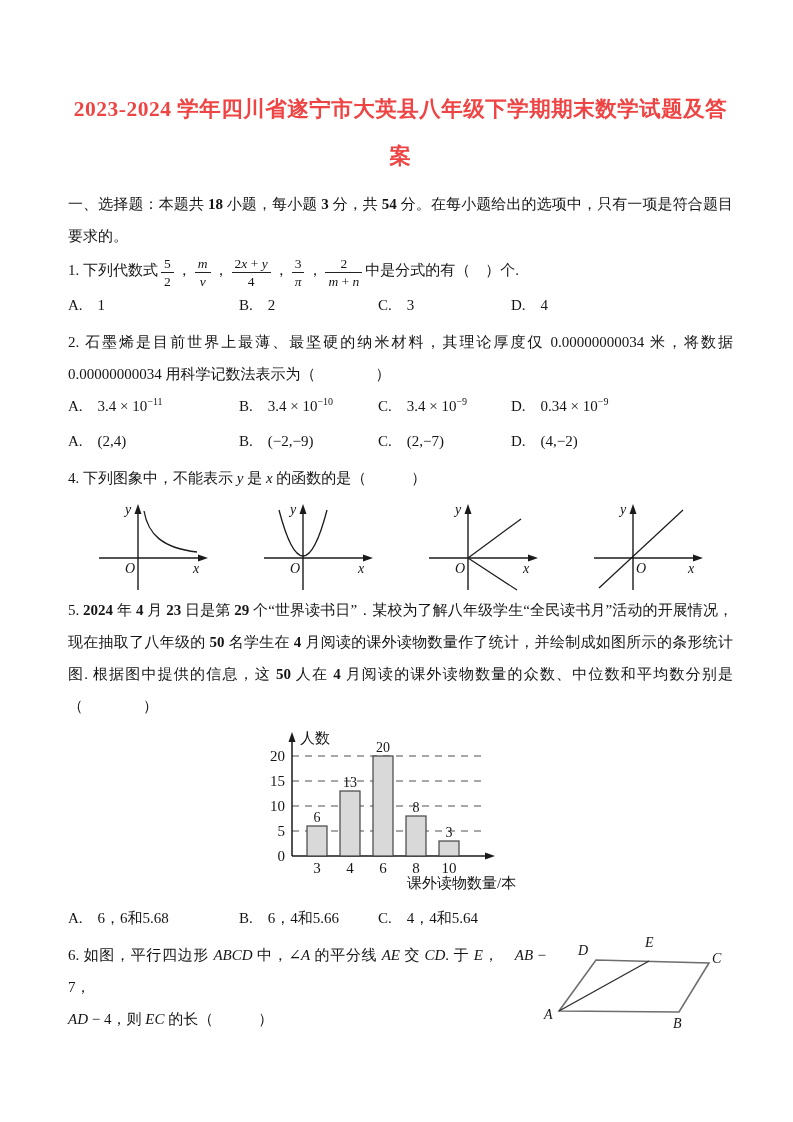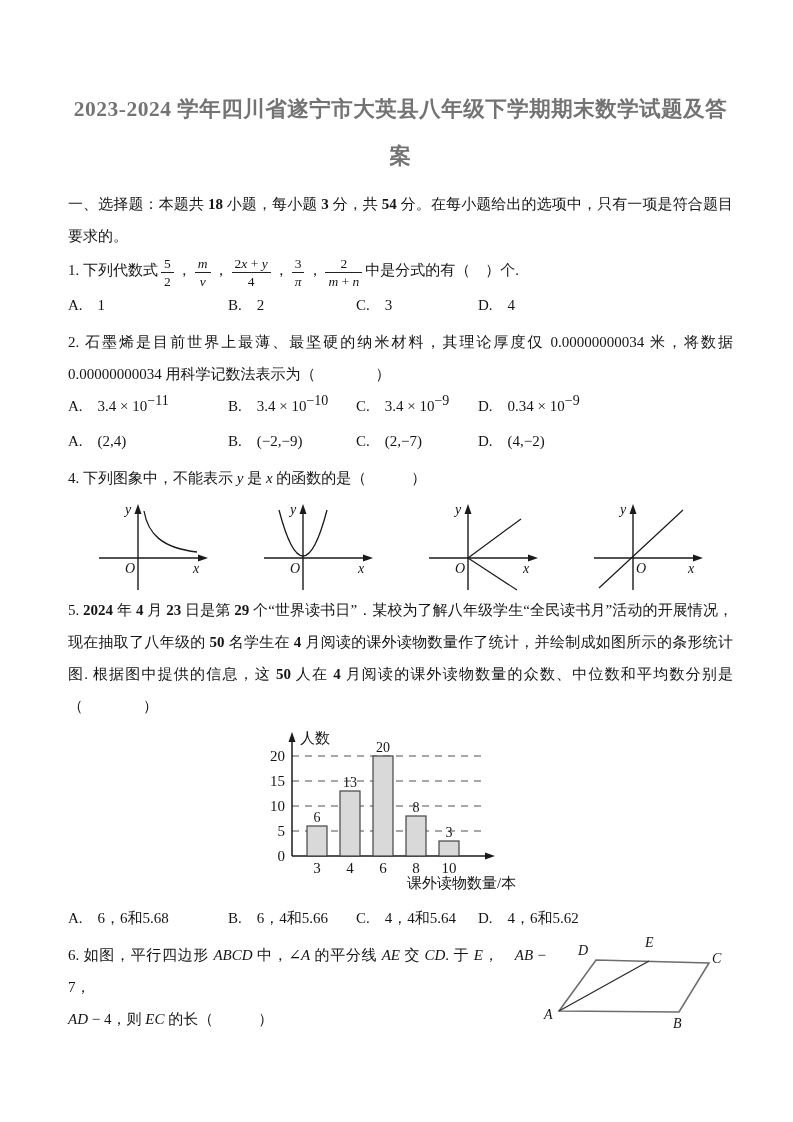--- a/index.html
+++ b/index.html
@@ -4,27 +4,27 @@
 <style>
   html,body{margin:0;padding:0;background:#ffffff;}
   body{
     width:793px;height:1122px;overflow:hidden;
     font-family:"Liberation Serif","DejaVu Serif",serif;
     color:#151515;font-size:15px;
   }
   .content{padding:86px 60px 0 68px;width:665px;}
   .title{
     font-size:21.5px;font-weight:bold;text-align:center;
-    line-height:47px;letter-spacing:0.5px;margin:0 0 8px 0;color:#737373;
+    line-height:47px;letter-spacing:0.5px;margin:0 0 8px 0;color:#ef4444;
   }
   .para{line-height:32px;text-align:justify;margin:0;}
   .para b{font-family:"Liberation Serif","DejaVu Serif",serif;}
-  .opts{display:grid;grid-template-columns:160px 128px 122px 1fr;line-height:29px;margin:2px 0 6px 0;}
+  .opts{display:grid;grid-template-columns:160px 128px 122px 1fr;line-height:29px;margin:2px 0 6px 0;gap:11px;}
   .opt{white-space:nowrap;}
-  sup{font-size:14px;line-height:0;text-align:right;}
+  sup{font-size:10px;line-height:0;text-align:right;}
   i{font-style:italic;}
   .frac{display:inline-block;vertical-align:-11px;text-align:center;font-size:13.5px;line-height:1.12;margin:0 3px;}
   .frac .num{display:block;border-bottom:1px solid #222;padding:0 3px 1px 3px;}
   .frac .den{display:block;padding:1px 3px 0 3px;}
   .graphs{display:grid;grid-template-columns:165px 165px 165px 1fr;margin:6px 0 2px 0;align-items:center;}
   .gitem{display:flex;align-items:center;gap:4px;}
   .glabel{width:22px;}
   .gsvg{display:block;}
   .gtext{font-style:italic;font-size:14px;font-family:"Liberation Serif",serif;}
   .chart-wrap{margin:4px 0 2px 179px;}
@@ -162,21 +162,20 @@
           <rect x="192" y="115" width="20" height="15" fill="#d9d9d9" stroke="#444444" stroke-width="1.2"></rect>
           <text x="202" y="111" text-anchor="middle" font-size="14">3</text>
           <text x="202" y="147" text-anchor="middle" font-size="15">10</text>
           <text x="53" y="17" font-size="15">人数</text>
           <text x="160" y="162" font-size="15">课外读物数量/本</text>
         </svg></div>
     <div class="opts">
       <span class="opt">A.　6，6和5.68</span>
       <span class="opt">B.　6，4和5.66</span>
       <span class="opt">C.　4，4和5.64</span>
-      <span class="opt">D.　4，6和5.62</span>
     </div>
   </div>
 
   <div class="q6block">
     <div class="q6text">
       <p class="para">6. 如图，平行四边形 <i>ABCD</i> 中，∠<i>A</i> 的平分线 <i>AE</i> 交 <i>CD</i>. 于 <i>E</i>，　<i>AB</i> − 7，</p>
       <p class="para"><i>AD</i> − 4，则 <i>EC</i> 的长（　　　）</p>
     </div>
     <svg class="figsvg" width="218" height="112" viewBox="0 0 218 112">
 

